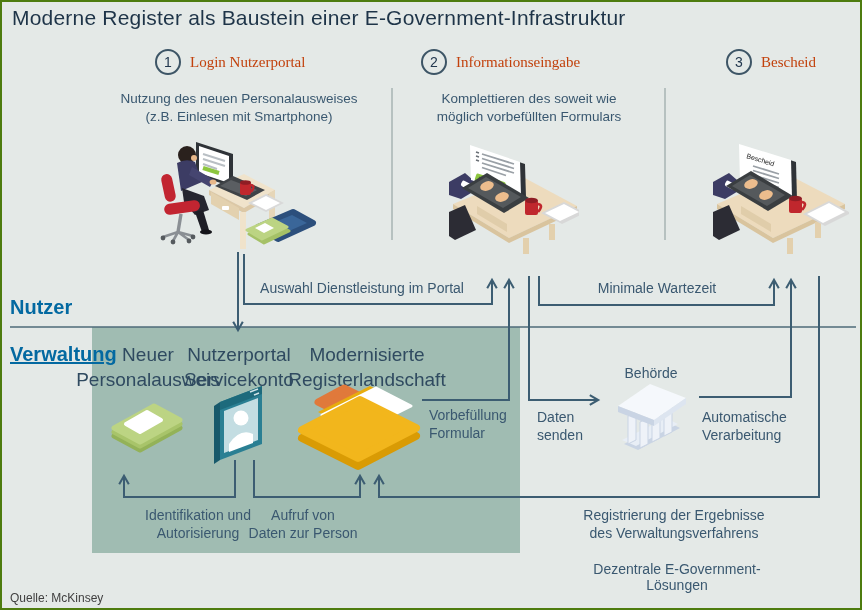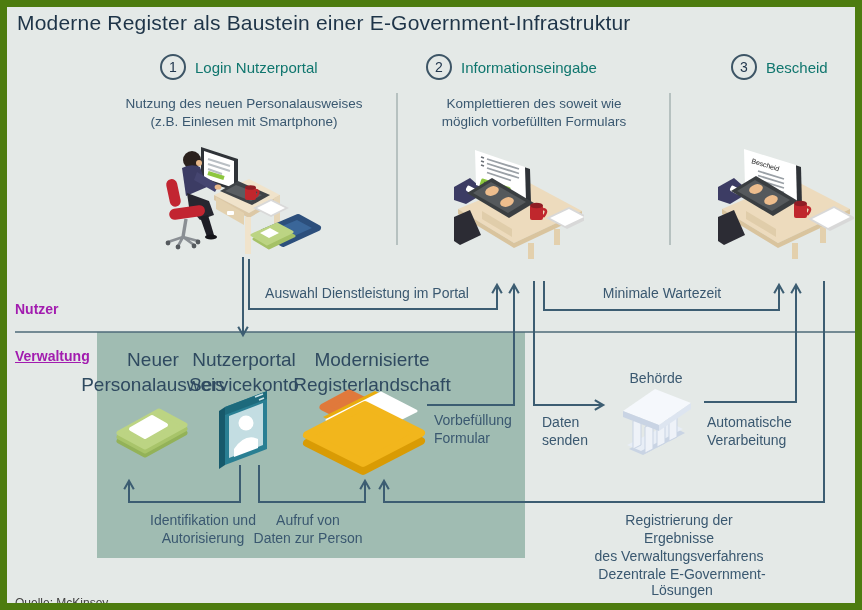--- a/index.html
+++ b/index.html
@@ -1,27 +1,27 @@
 <!DOCTYPE html>
 <html><head>
 <meta charset="utf-8">
 <style>
   html,body{margin:0;padding:0;}
   body{font-family:"Liberation Sans","DejaVu Sans",sans-serif;}
-  #canvas{position:relative;width:862px;height:610px;background:#e4e9e7;overflow:hidden;border:7px solid #4d7c0f;box-sizing:border-box;}
+  #canvas{position:relative;width:862px;height:610px;background:#e4e9e7;overflow:hidden;border:2px solid #4d7c0f;box-sizing:border-box;}
   .abs{position:absolute;}
   .title{left:10px;top:4px;font-size:21px;color:#1e3448;letter-spacing:.2px;}
   .step{display:flex;align-items:center;gap:9px;}
   .circle{width:26px;height:26px;border:2px solid #3d5566;border-radius:50%;display:flex;align-items:center;justify-content:center;
           font-size:14px;color:#22374e;background:transparent;box-sizing:border-box;}
-  .step-label{font-size:15px;color:#0f766e;}
+  .step-label{font-size:15px;color:#c2410c;font-family:Liberation Serif, serif;}
   .desc{font-size:13.5px;color:#3a5870;text-align:center;white-space:pre-line;line-height:1.35;transform:translateX(-50%);}
   .flowlabel{font-size:14px;color:#3a5870;white-space:pre-line;line-height:1.3;}
   .centered{transform:translateX(-50%);text-align:center;}
-  .lane-label{font-size:14px;font-weight:bold;color:#a21caf;}
+  .lane-label{font-size:20px;font-weight:bold;color:#0369a1;}
   .greenbox{left:90px;top:325px;width:428px;height:226px;background:#a0bcb2;}
   .itemlabel{font-size:19px;color:#2f4a60;text-align:center;white-space:pre-line;line-height:1.3;transform:translateX(-50%);}
   .caption{font-size:14px;color:#3a5870;}
   .source{font-size:12px;color:#404040;}
   svg{display:block;}
   .lines-layer{left:0;top:0;pointer-events:none;}
 </style>
 </head>
 <body>
 

